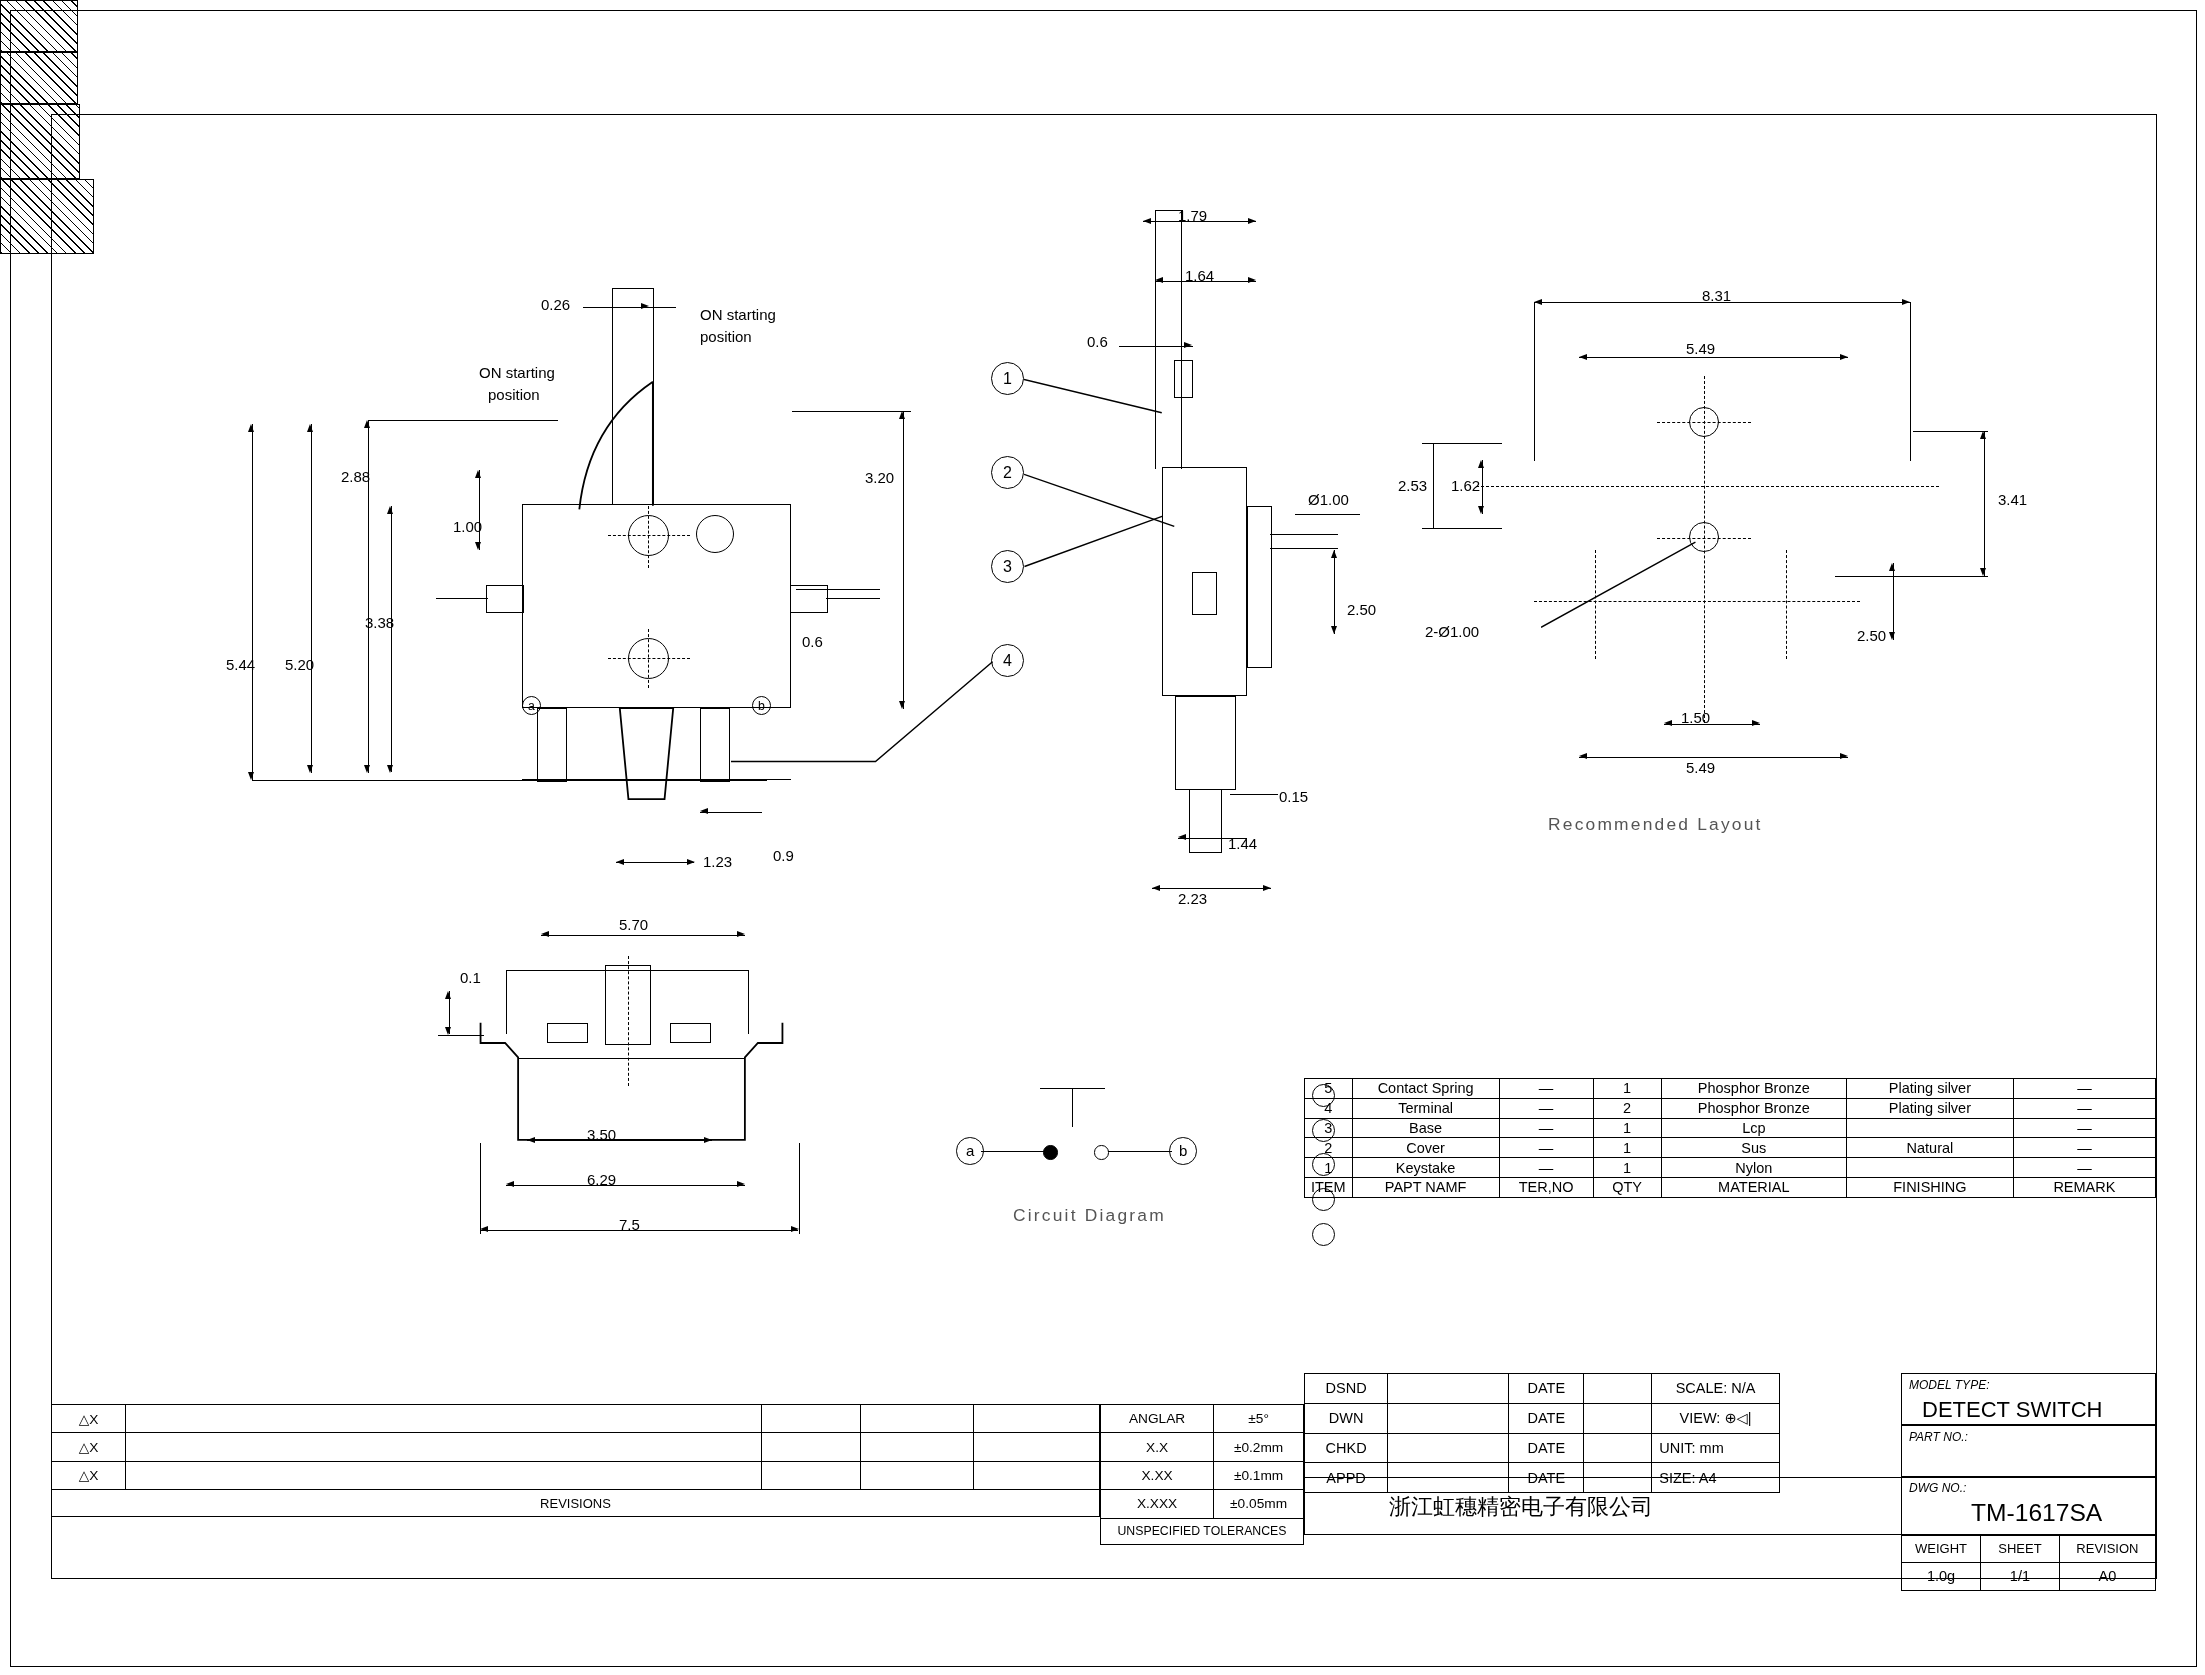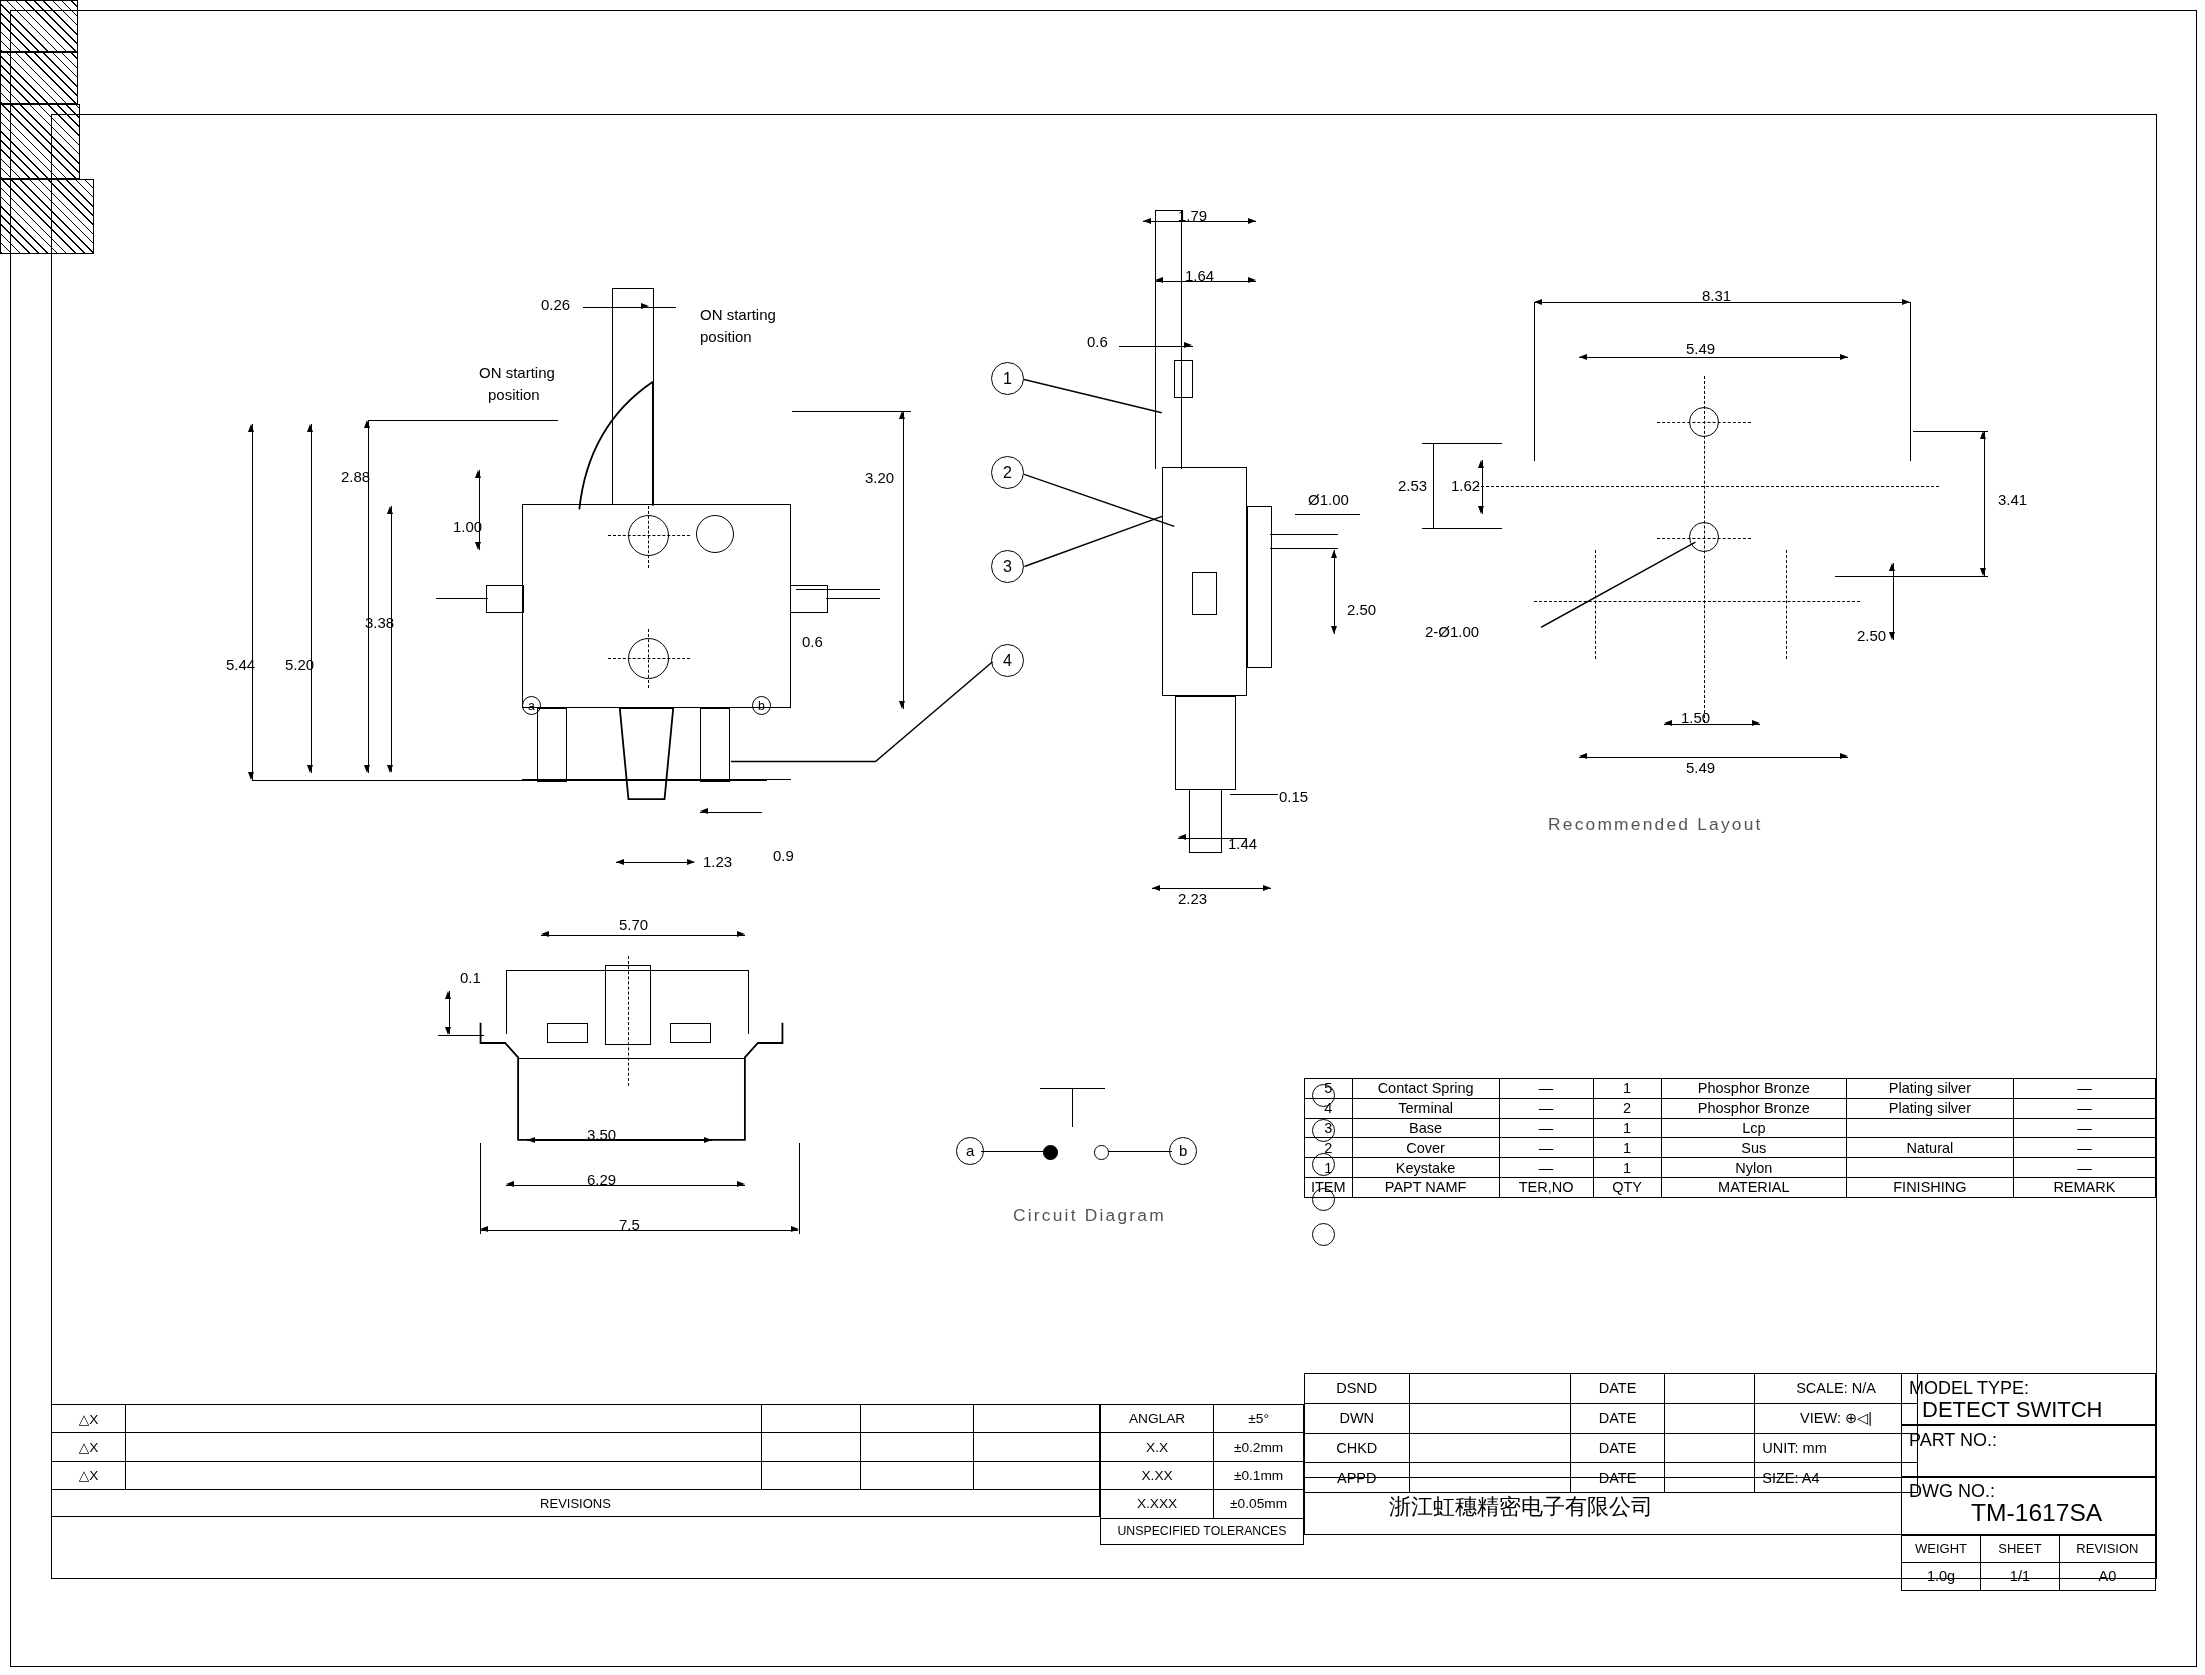--- a/index.html
+++ b/index.html
@@ -5,21 +5,21 @@
   html,body{margin:0;padding:0;background:#fff;}
   body{width:2205px;height:1676px;font-family:"Liberation Sans",sans-serif;color:#000;}
   #sheet{position:relative;width:2205px;height:1676px;background:#fff;overflow:hidden;}
   .frame{position:absolute;border:1.4px solid #000;}
   .ln{position:absolute;background:#000;}
   .hl{height:1.4px;}
   .vl{width:1.4px;}
   .dash-h{position:absolute;height:0;border-top:1.1px dashed #000;}
   .dash-v{position:absolute;width:0;border-left:1.1px dashed #000;}
   .txt{position:absolute;white-space:nowrap;font-size:15px;line-height:1;}
-  .txt.s{font-size:18px;}
+  .txt.s{font-size:12px;font-style:italic;}
   .txt.xs{font-size:12.3px;}
   .txt.m{font-size:17.4px;}
   .txt.l{font-size:22px;}
   .txt.xl{font-size:24.6px;}
   .rect{position:absolute;border:1.4px solid #000;box-sizing:border-box;}
   .circ{position:absolute;border:1.4px solid #000;border-radius:50%;box-sizing:border-box;}
   .balloon{position:absolute;width:33px;height:33px;border:1.4px solid #000;border-radius:50%;
            display:flex;align-items:center;justify-content:center;font-size:16px;box-sizing:border-box;}
   table{border-collapse:collapse;position:absolute;}
   td{border:1.1px solid #000;font-size:14.5px;text-align:center;padding:1.4px 2.9px;
@@ -377,21 +377,21 @@
     </tr>
   </tbody>
     </table>
 
   <div class="circ" style="left:1312px;top:1084px;width:23px;height:23px;"></div>
   <div class="circ" style="left:1312px;top:1119px;width:23px;height:23px;"></div>
   <div class="circ" style="left:1312px;top:1153px;width:23px;height:23px;"></div>
   <div class="circ" style="left:1312px;top:1188px;width:23px;height:23px;"></div>
   <div class="circ" style="left:1312px;top:1223px;width:23px;height:23px;"></div>
 
-  <table style="left:1304px;top:1373px;width:614px;">
+  <table style="left:1304px;top:1373px;width:476px;">
     <tbody>
         <tr>
       <td style="width:81px;height:26px;">DSND</td>
       <td style="width:129px;"></td>
       <td style="width:72px;">DATE</td>
       <td style="width:69px;"></td>
       <td style="width:130px;">SCALE: N/A</td>
     </tr>
     <tr>
       <td style="height:26px;">DWN</td>

